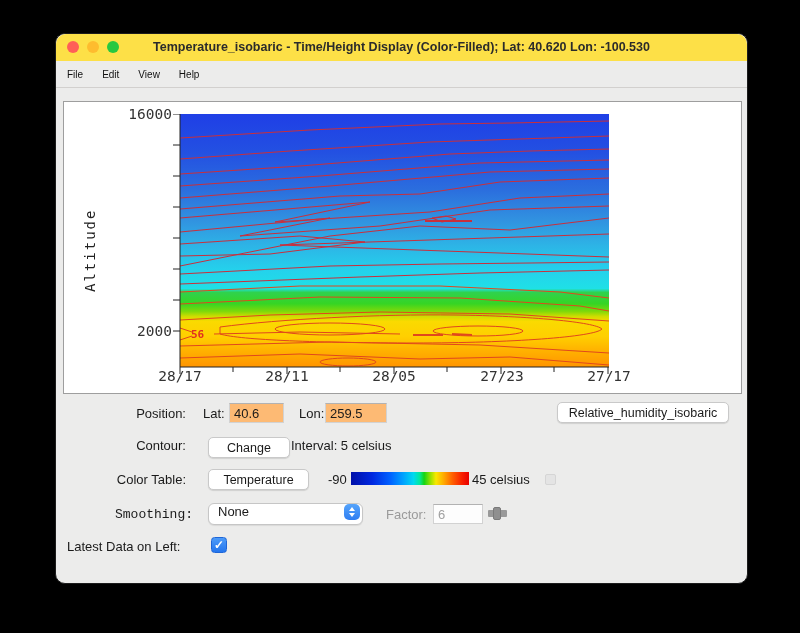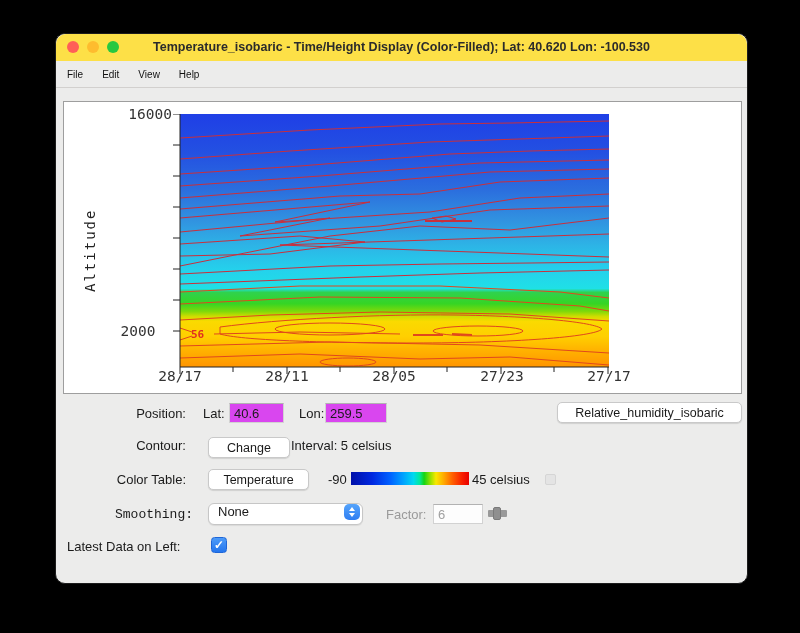--- a/index.html
+++ b/index.html
@@ -23,21 +23,21 @@
     transform:rotate(180deg);font-size:14px;letter-spacing:2px;color:#222;text-align:center;}
   .ytick{position:absolute;width:68px;text-align:right;font-size:14.5px;color:#333;}
   .xtick{position:absolute;width:70px;text-align:center;font-size:14.5px;color:#333;top:266px;}
   .contour-label{position:absolute;left:127px;top:226px;font-size:11px;font-weight:bold;color:#e03020;}
   
   .ctl-label{position:absolute;font-size:13px;color:#1a1a1a;white-space:nowrap;}
   .r-align{text-align:right;}
   .btn{position:absolute;background:#fff;border:1px solid #c9c9c9;border-radius:5px;height:21px;
     font-size:12.5px;color:#1a1a1a;display:flex;align-items:center;justify-content:center;
     box-shadow:0 1px 1px rgba(0,0,0,.12);box-sizing:border-box;cursor:default;}
-  .tfield{position:absolute;height:20px;background:#d946ef;border:1px solid #d2d2d2;border-top-color:#b2b2b2;
+  .tfield{position:absolute;height:20px;background:#fdba74;border:1px solid #d2d2d2;border-top-color:#b2b2b2;
     font-size:13px;color:#1a1a1a;padding:0 4px;box-sizing:border-box;font-family:"Liberation Sans",sans-serif;}
   .tfield:disabled,.tfield.dim{color:#a0a0a0;background:#fdfdfd;}
   .cbar{position:absolute;height:13px;width:118px;
     background:linear-gradient(to right,#0010a8 0%,#0028e0 18%,#0060ff 33%,#00a0ff 44%,#00d8f0 53%,
       #00e8a0 58%,#14d414 62%,#90e000 67%,#f8e800 72%,#ffb000 78%,#ff6000 86%,#f82000 94%,#e80000 100%);}
   .mini-sq{position:absolute;width:9px;height:9px;background:#e4e4e4;border:1px solid #d5d5d5;border-radius:2px;}
   .dropdown{position:absolute;width:155px;height:22px;background:#fff;border:1px solid #c6c6c6;border-radius:6px;
     box-sizing:border-box;display:flex;align-items:flex-start;box-shadow:0 1px 1px rgba(0,0,0,.08);cursor:default;}
   .dropdown .dd-text{flex:1;font-size:13px;color:#1a1a1a;padding-left:9px;}
   .stepper{width:16px;height:16px;margin-right:2px;border-radius:5px;
@@ -69,21 +69,21 @@
   <div class="menubar">
     <span>File</span>
     <span>Edit</span>
     <span>View</span>
     <span>Help</span>
   </div>
 
   <div class="chart-panel">
     <div class="ylab mono">Altitude</div>
     <div class="ytick mono" style="left:40px;top:4px;">16000</div>
-    <div class="ytick mono" style="left:40px;top:221px;text-align:center;">2000</div>
+    <div class="ytick mono" style="left:40px;top:221px;">2000</div>
 
     <svg style="position:absolute;left:108px;top:12px;" width="437" height="262" viewBox="-8 0 437 262">
       <defs>
         <linearGradient id="fillGrad" x1="0" y1="0" x2="0" y2="1">
           <stop offset="0%" stop-color="#1f3fe6"></stop>
           <stop offset="15%" stop-color="#2350e2"></stop>
           <stop offset="30%" stop-color="#2b6ede"></stop>
           <stop offset="42%" stop-color="#3192e0"></stop>
           <stop offset="52%" stop-color="#2db4e6"></stop>
           <stop offset="62%" stop-color="#24d2ec"></stop>
@@ -164,21 +164,21 @@
     <div class="xtick mono" style="left:295px;">28/05</div>
     <div class="xtick mono" style="left:403px;">27/23</div>
     <div class="xtick mono" style="left:510px;">27/17</div>
   </div>
 
   <div class="ctl-label r-align" style="left:30px;top:372px;width:100px;">Position:</div>
   <div class="ctl-label" style="left:147px;top:372px;">Lat:</div>
   <input class="tfield" style="left: 173px; top: 369px; width: 55px;" value="40.6">
   <div class="ctl-label" style="left:243px;top:372px;">Lon:</div>
   <input class="tfield" style="left: 269px; top: 369px; width: 62px;" value="259.5">
-  <div class="btn" style="left:501px;top:368px;width:185px;">Relative_humidity_isobaric</div>
+  <div class="btn" style="left:501px;top:368px;width:172px;">Relative_humidity_isobaric</div>
 
   <div class="ctl-label r-align" style="left:30px;top:404px;width:100px;">Contour:</div>
   <div class="btn" style="left:152px;top:403px;width:82px;">Change</div>
   <div class="ctl-label" style="left:235px;top:404px;">Interval: 5 celsius</div>
 
   <div class="ctl-label r-align" style="left:30px;top:438px;width:100px;">Color Table:</div>
   <div class="btn" style="left:152px;top:435px;width:101px;">Temperature</div>
   <div class="ctl-label" style="left:272px;top:438px;">-90</div>
   <div class="cbar" style="left:295px;top:438px;"></div>
   <div class="ctl-label" style="left:416px;top:438px;">45 celsius</div>

